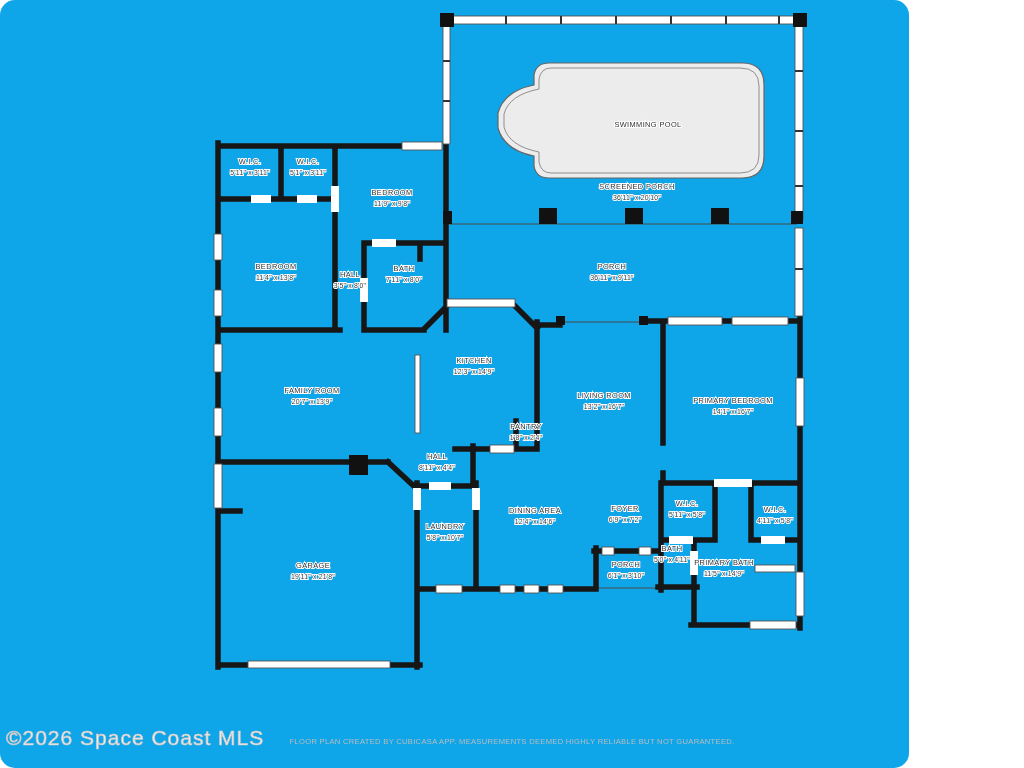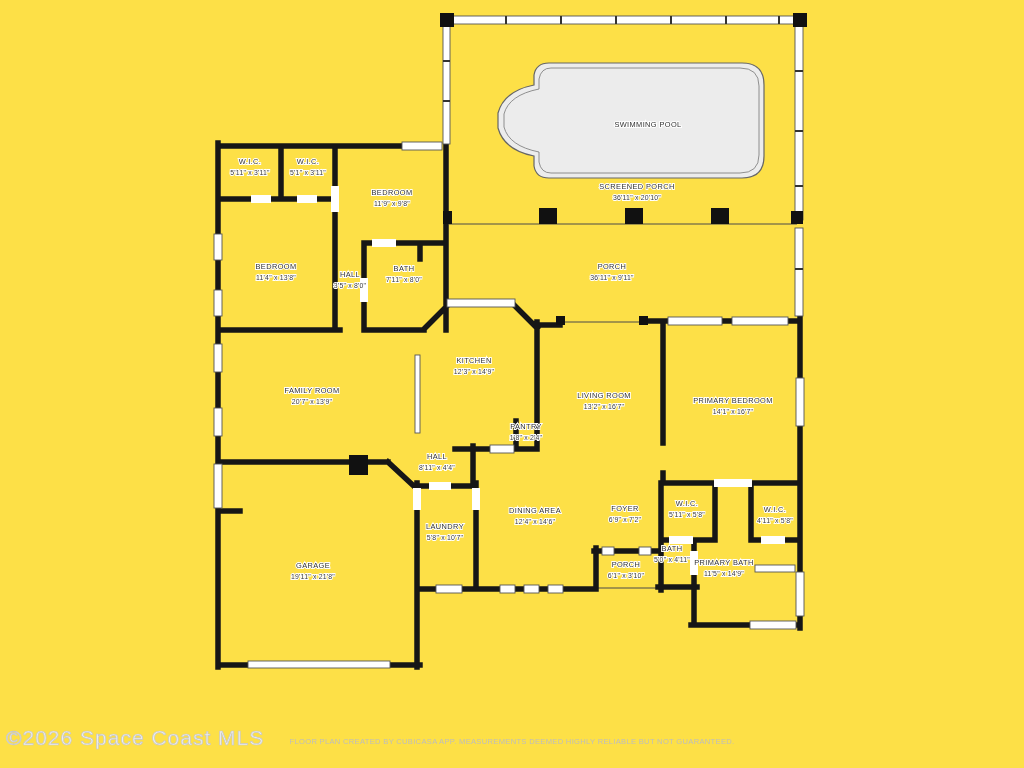--- a/index.html
+++ b/index.html
@@ -1,17 +1,17 @@
 <!DOCTYPE html>
 <html><head>
 <meta charset="utf-8">
 <style>
   html,body{margin:0;padding:0;background:#fff;}
-  .stage{position:relative;width:1024px;height:768px;background:#fde047;overflow:hidden;
-         font-family:"Liberation Sans", sans-serif;}
+  .stage{position:relative;width:909px;height:768px;background:#0ea5e9;overflow:hidden;
+         font-family:"Liberation Sans", sans-serif;border-radius:15px;}
   svg{display:block;}
   .wall{stroke:#161616;stroke-width:5.5;fill:none;stroke-linecap:square;}
   .thin{stroke:#4a4a4a;stroke-width:1;fill:none;}
   .win{fill:#ffffff;stroke:#555;stroke-width:0.9;}
   .gap{fill:#ffffff;stroke:none;}
   .post{fill:#111;stroke:none;}
   .mull{fill:#333;stroke:none;}
   .room-name{font-size:7.4px;fill:#2f2f2f;text-anchor:middle;letter-spacing:.4px;
              paint-order:stroke;stroke:#fff;stroke-width:2px;}
   .room-dims{font-size:6.9px;fill:#3a3a3a;text-anchor:middle;letter-spacing:.2px;

